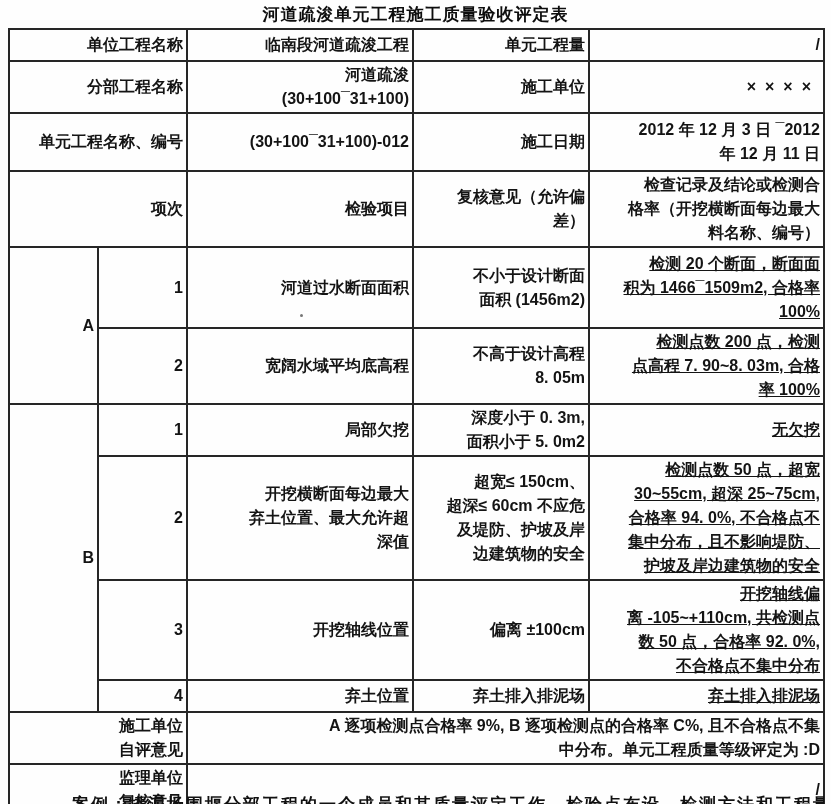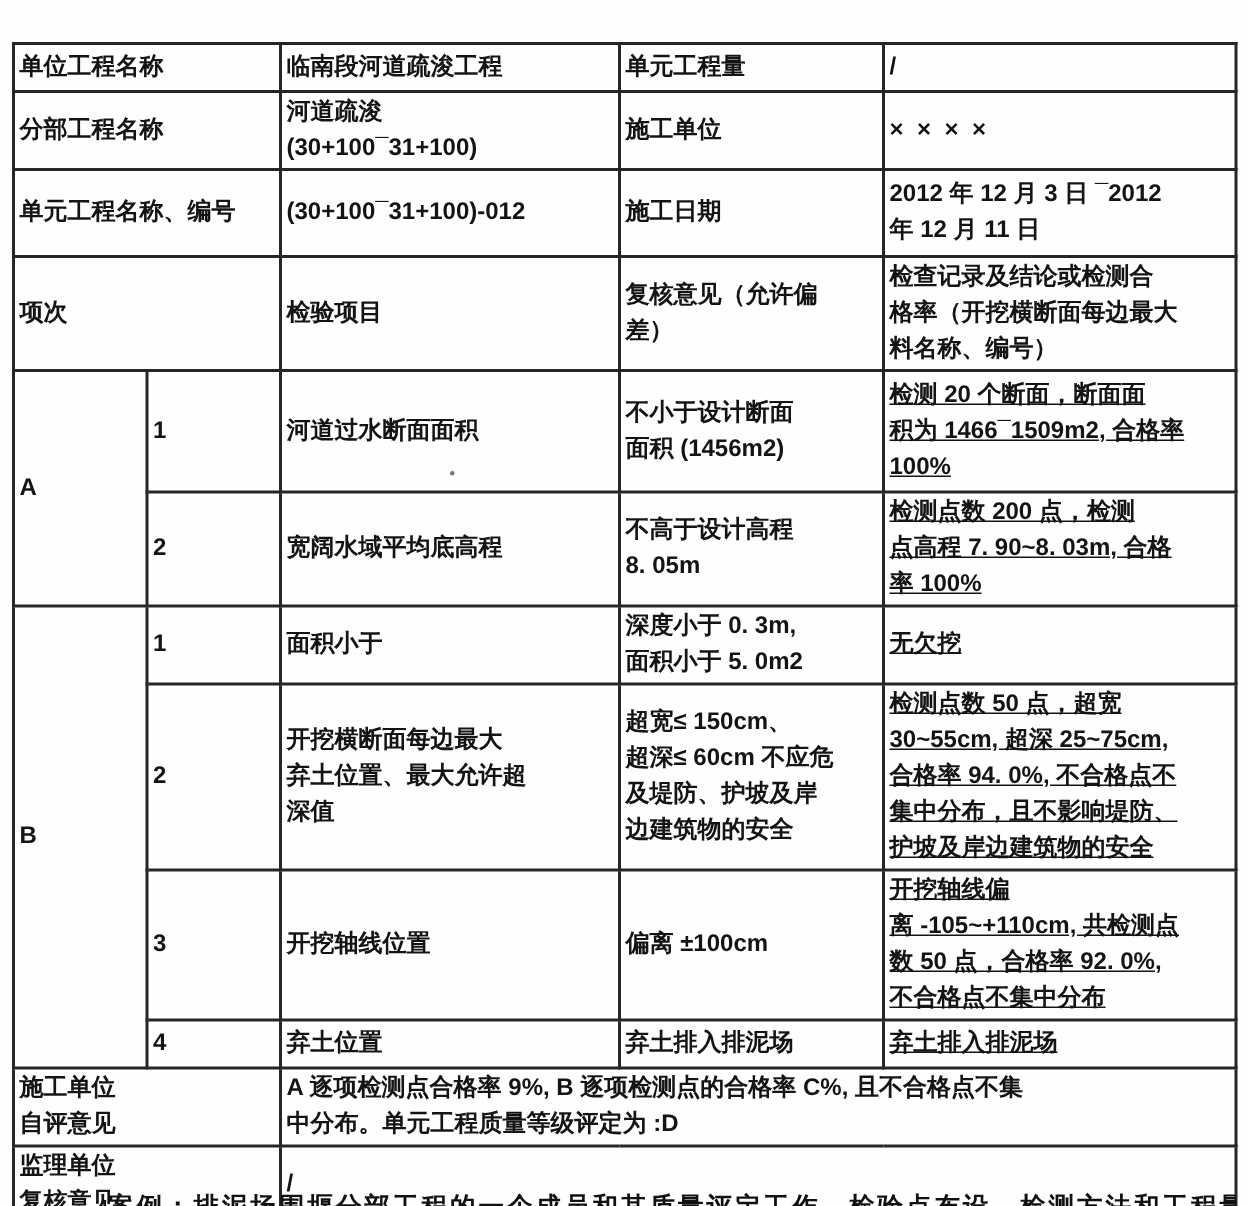--- a/index.html
+++ b/index.html
@@ -19,21 +19,21 @@
     color: #0d0d0d;
   }
 
   table.form {
     position: absolute; left: 8px; top: 28px;
     width: 815px;
     border-collapse: collapse; table-layout: fixed;
   }
   .form td {
     border: 2px solid #262626;
-    text-align: left; vertical-align: middle;
+    text-align: right; vertical-align: middle;
     font-size: 16px; font-weight: 600;
     line-height: 1.5;
     padding: 1px 3px;
     overflow: hidden;
   }
   col.c1a { width: 89px; }
   col.c1b { width: 89px; }
   col.c2  { width: 226px; }
   col.c3  { width: 176px; }
   col.c4  { width: 235px; }
@@ -71,20 +71,21 @@
     position: absolute; left: 300px; top: 314px;
     width: 3px; height: 3px; border-radius: 50%;
     background: #777;
   }
 </style>
 </head>
 <body>
 
 <div class="page">
 
+  <div class="doc-title">河道疏浚单元工程施工质量验收评定表</div>
 
   <table class="form">
     <colgroup>
       <col class="c1a">
         <col class="c1b">
         <col class="c2">
         <col class="c3">
         <col class="c4">
     </colgroup>
 
@@ -138,21 +139,21 @@
       <td class="pre">不高于设计高程
 8. 05m</td>
       <td class="pre record">检测点数 200 点，检测
 点高程 7. 90~8. 03m, 合格
 率 100%</td>
     </tr>
 
     <tr class="b1">
       <td rowspan="4">B</td>
       <td>1</td>
-      <td>面积小于</td>
+      <td>局部欠挖</td>
       <td class="pre">深度小于 0. 3m,
 面积小于 5. 0m2</td>
       <td class="record">无欠挖</td>
     </tr>
     <tr class="b2">
       <td>2</td>
       <td class="pre">开挖横断面每边最大
 弃土位置、最大允许超
 深值</td>
       <td class="pre">超宽≤ 150cm、

